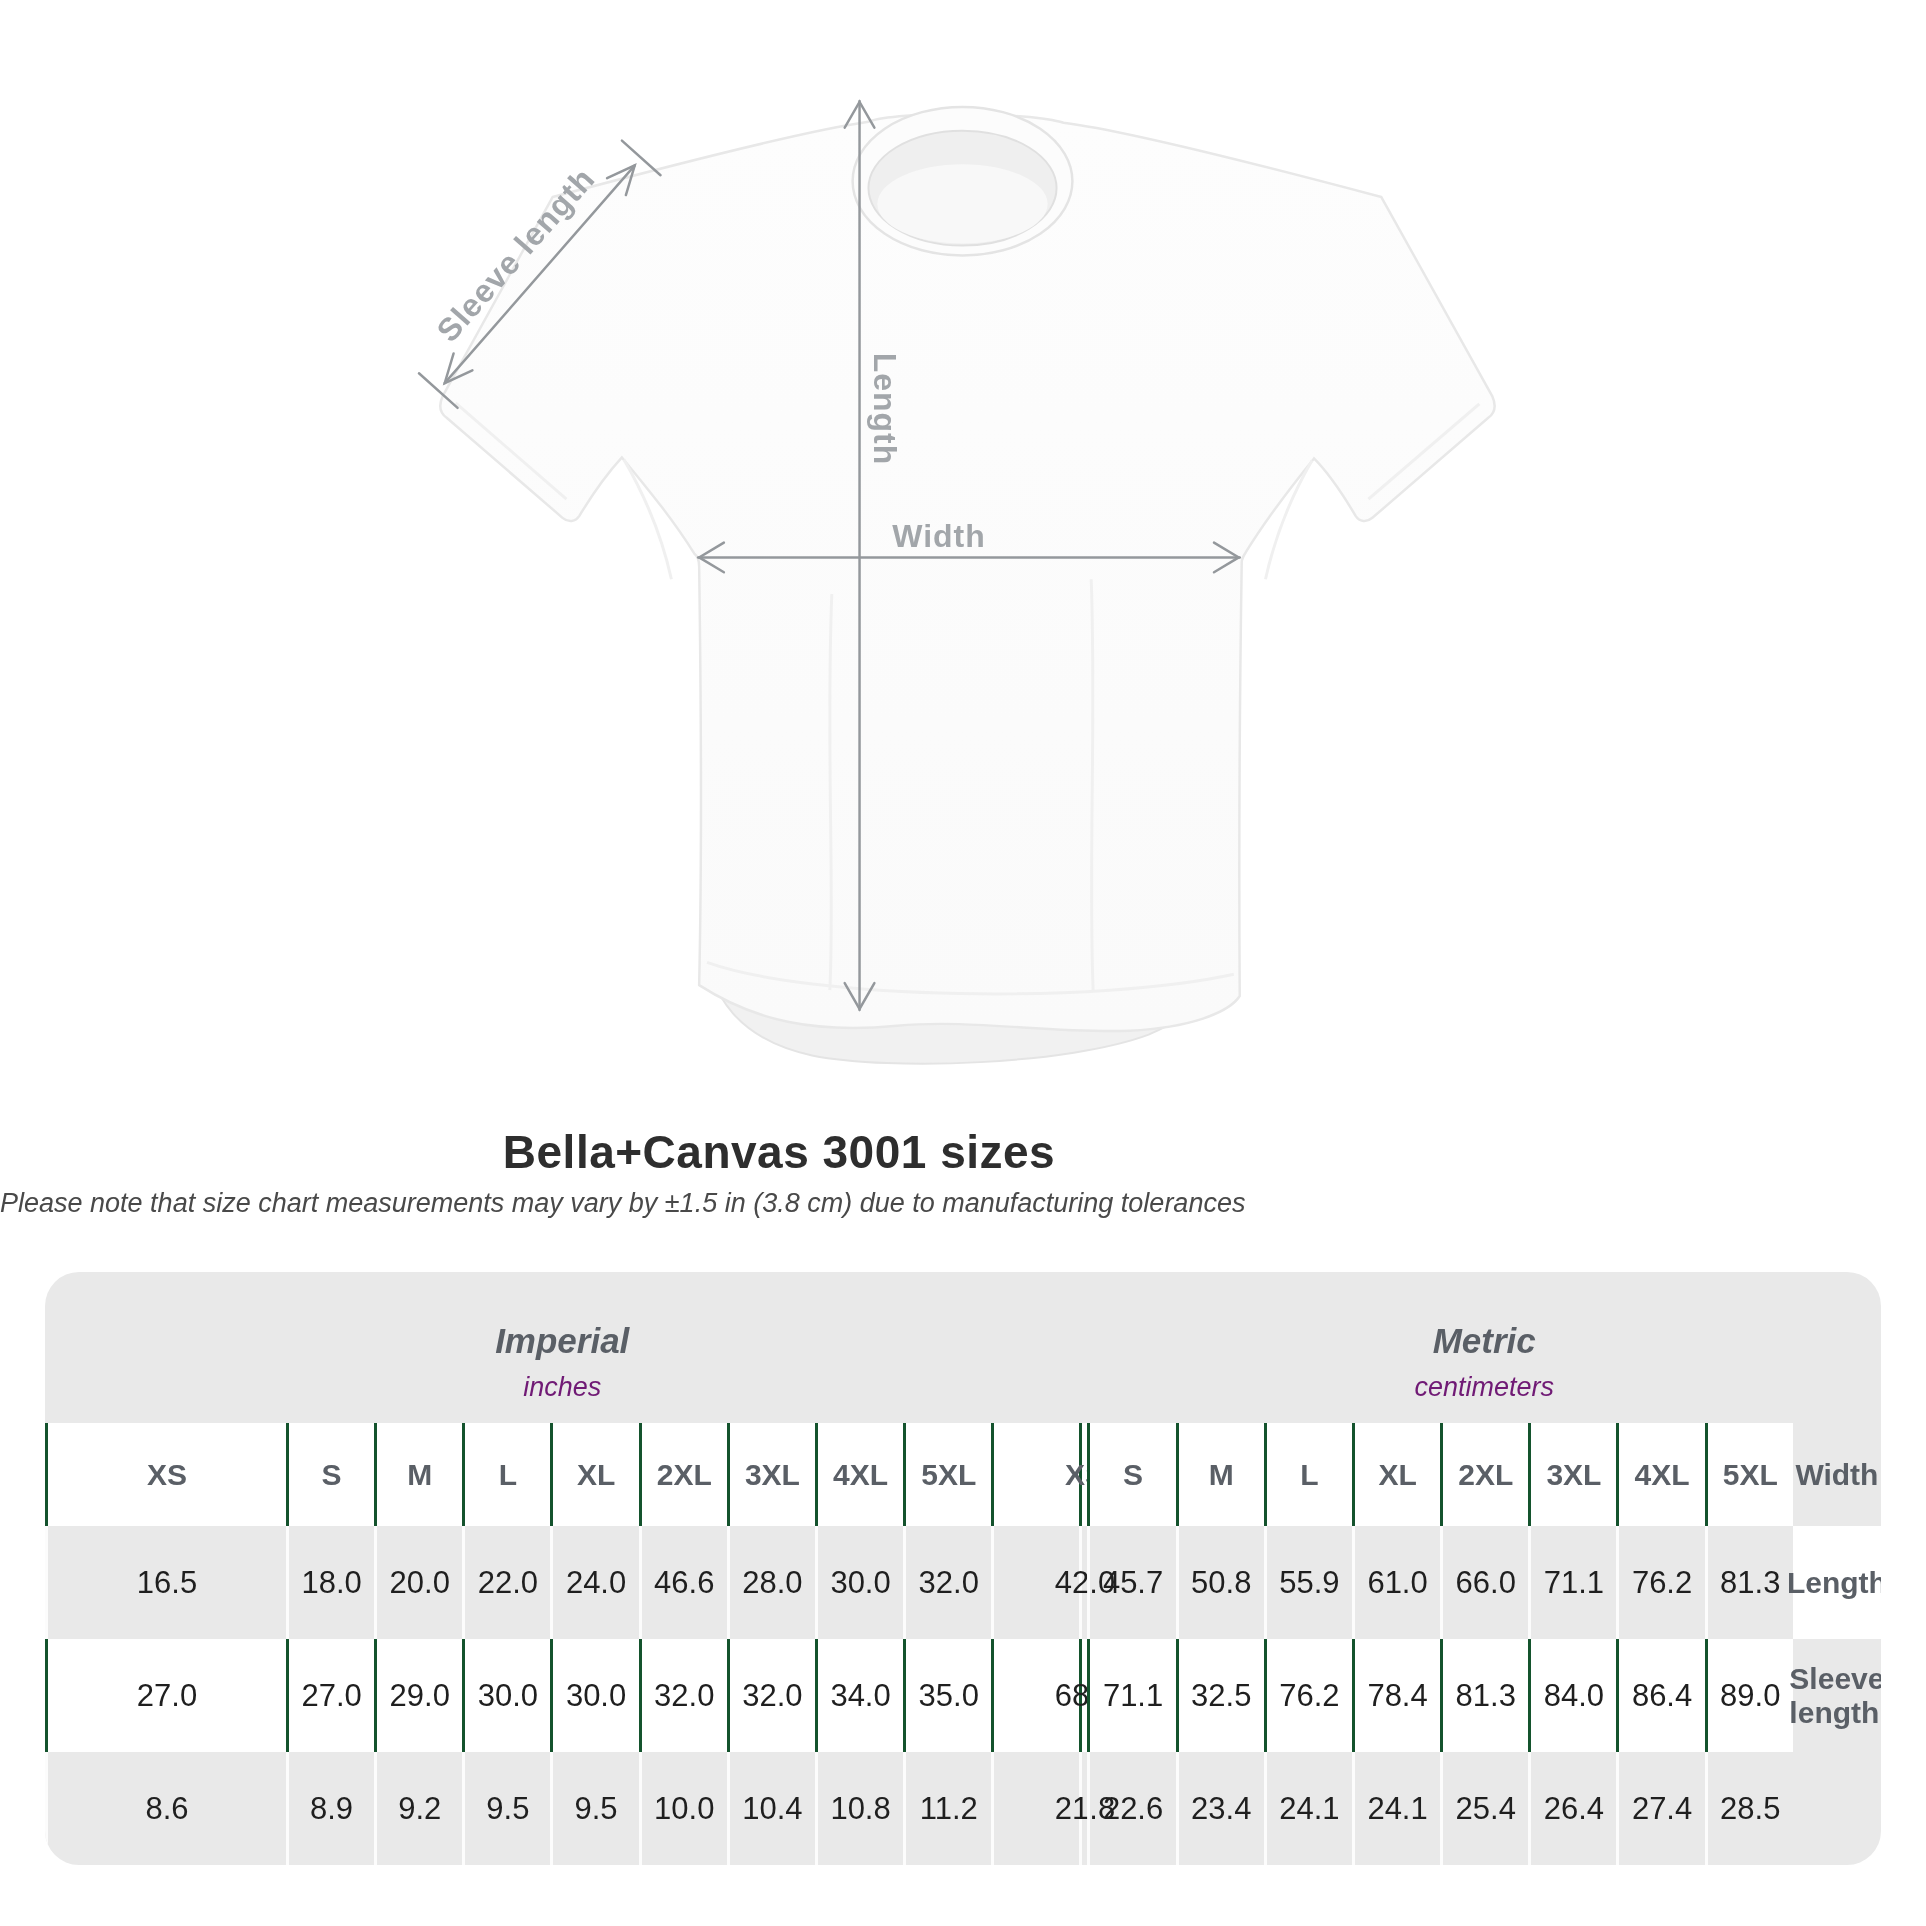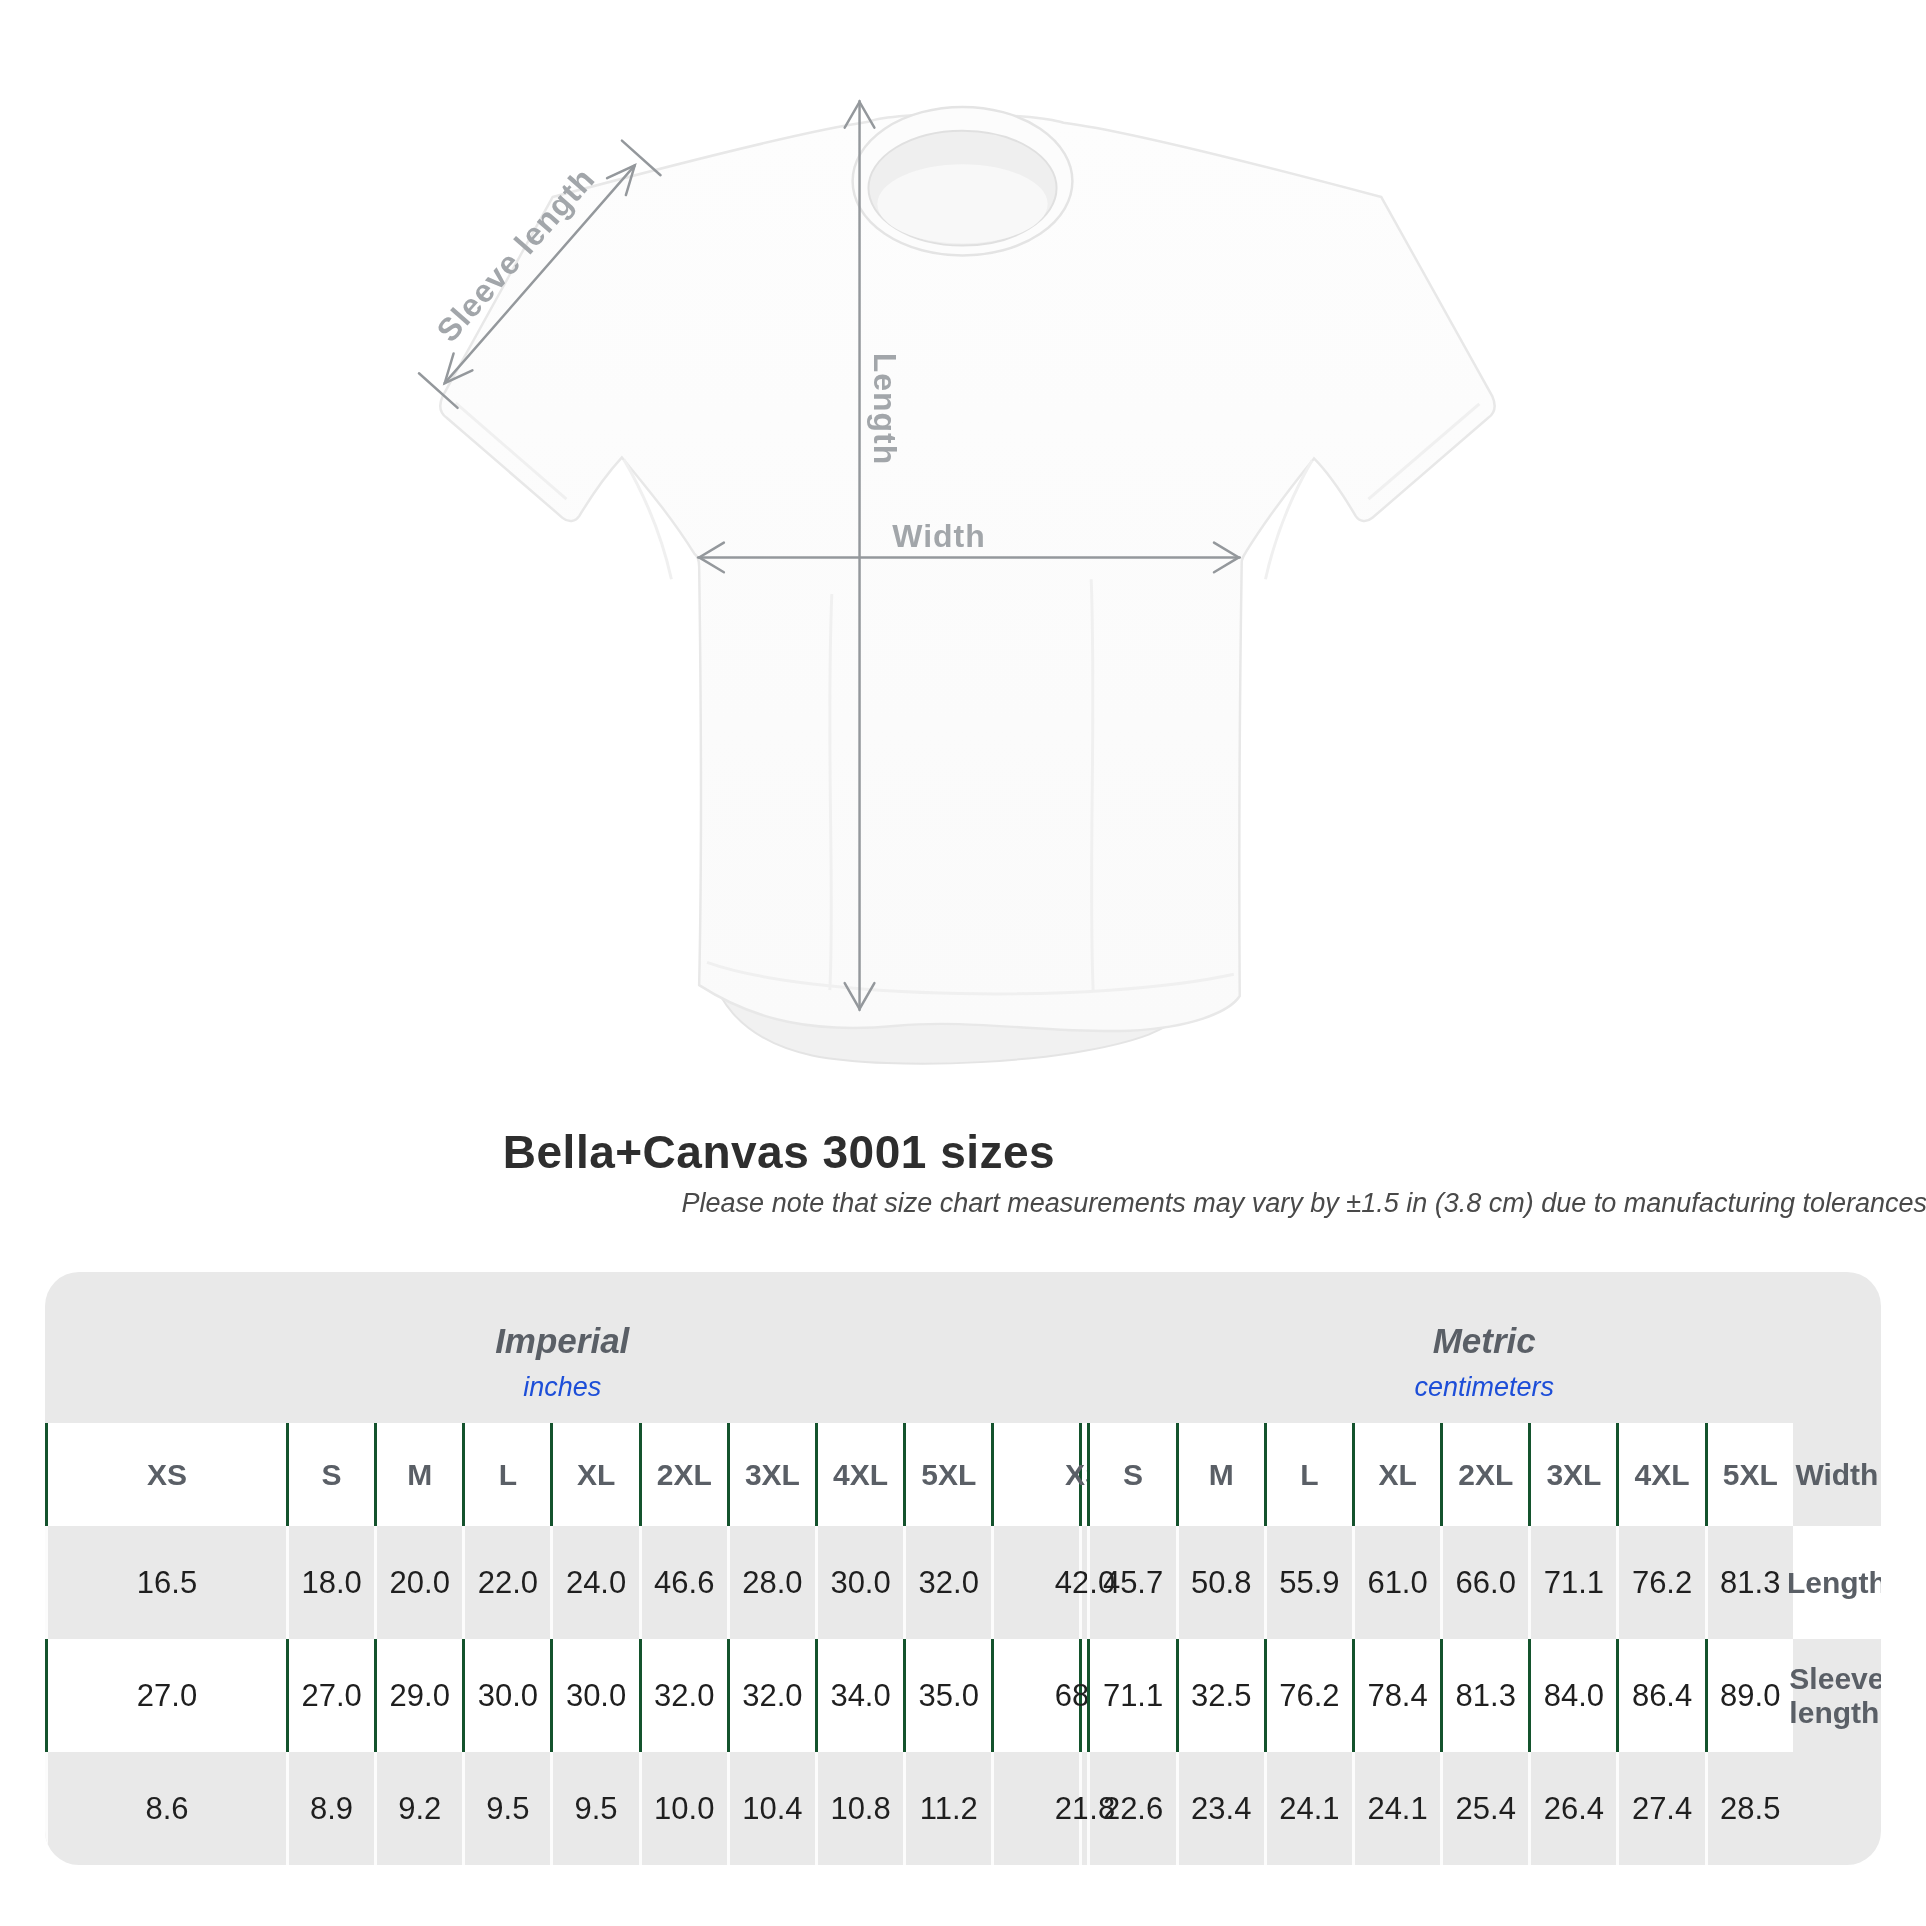--- a/index.html
+++ b/index.html
@@ -16,21 +16,21 @@
     letter-spacing:1px;white-space:nowrap;transform:translate(-50%,-50%);
   }
   .measure-label.sleeve{transform:translate(-50%,-50%) rotate(-48.5deg);}
   .measure-label.length{transform:translate(-50%,-50%) rotate(90deg);}
   
   .chart-title{
     position:absolute;left:0;top:1125px;width:1558px;text-align:center;
     font-size:46px;font-weight:bold;color:#2e2e2e;letter-spacing:0.5px;
   }
   .chart-subtitle{
-    position:absolute;left:0;top:1188px;width:1927px;text-align:right;
+    position:absolute;left:0;top:1188px;width:1927px;text-align:left;
     font-size:27px;font-style:italic;color:#494949;
   }
   
   .table-card{
     position:absolute;left:45px;top:1272px;width:1836px;height:593px;
     background:#e9e9e9;border-radius:34px;overflow:hidden;
   }
   .size-grid{
     display:grid;width:100%;height:100%;
     grid-template-columns:241px repeat(9,1fr) 8px repeat(9,1fr);
@@ -38,21 +38,21 @@
   }
   .size-grid .c{
     display:flex;align-items:center;justify-content:center;
     font-size:31px;color:#1f1f1f;min-width:0;
   }
   .c.unit-imperial{grid-column:1/11;}
   .c.unit-spacer{grid-column:11/12;}
   .c.unit-metric{grid-column:12/21;}
   .unit-cell{flex-direction:column;justify-content:flex-start;padding-top:28px;gap:16px;}
   .unit-name{font-size:35px;font-weight:bold;font-style:italic;color:#5a5f66;line-height:1;}
-  .unit-sub{font-size:27px;font-style:italic;color:#1d4ed8;line-height:1;}
+  .unit-sub{font-size:27px;font-style:italic;color:#701a75;line-height:1;}
   .c.head,.c.rowlabel{font-weight:bold;color:#5a5f66;font-size:30px;}
   .c.w{background:#ffffff;border-left:3px solid #14532d;}
   .c.w.first{border-left:none;}
   .c.g{background:transparent;border-left:3px solid rgba(255,255,255,.85);}
   .c.g.first{border-left:none;}
 </style>
 </head>
 <body>
 
 <div class="diagram">

